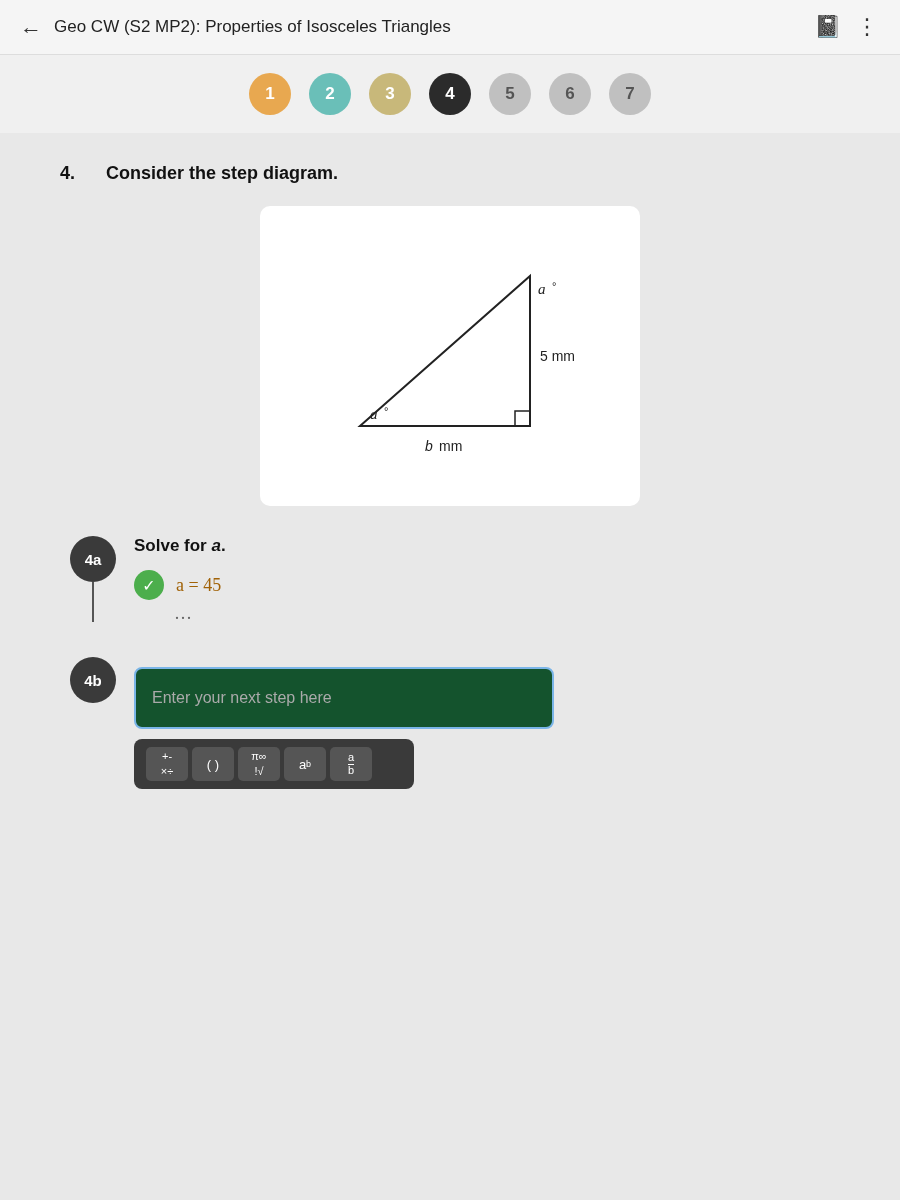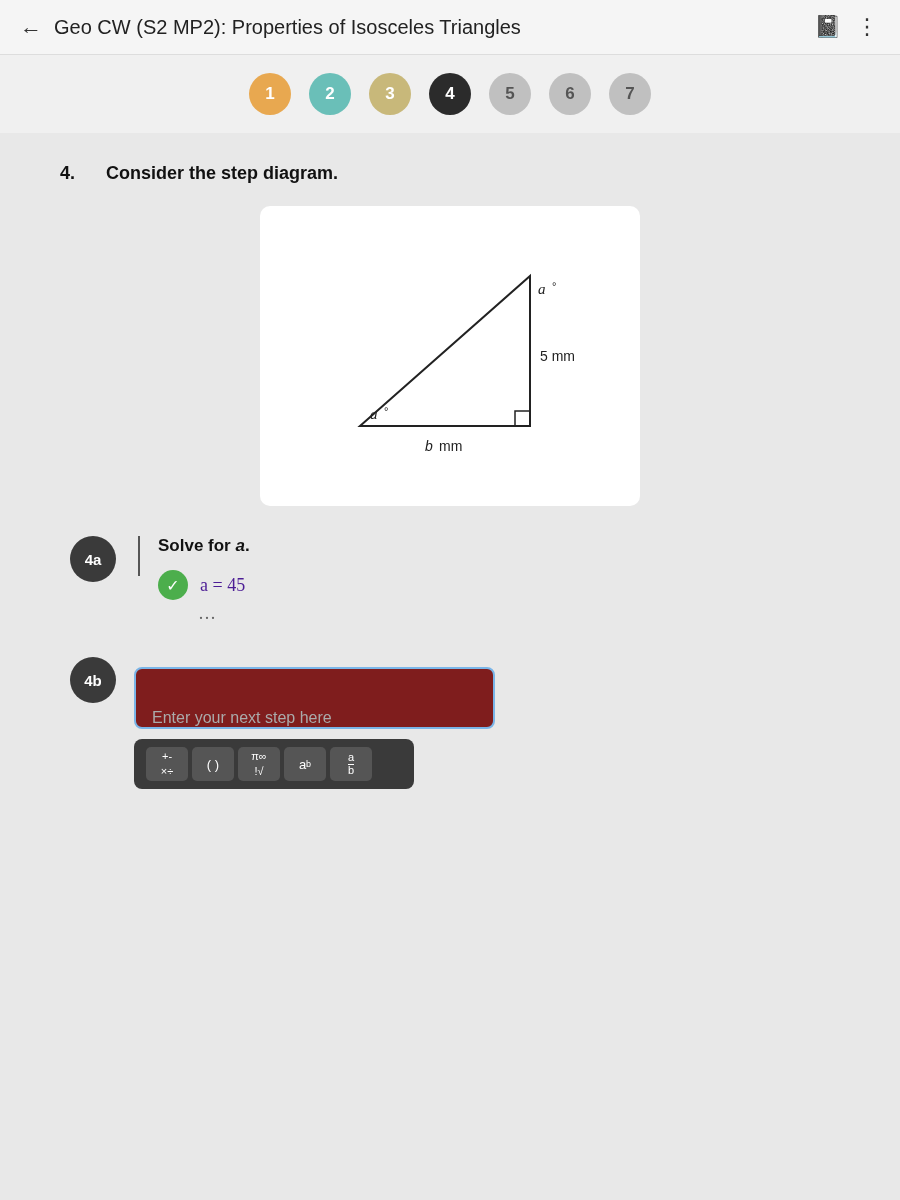--- a/index.html
+++ b/index.html
@@ -24,21 +24,21 @@
       padding: 14px 20px;
       border-bottom: 1px solid #ddd;
       gap: 12px;
     }
     .back-icon {
       font-size: 22px;
       color: #333;
       cursor: pointer;
     }
     .header-title {
-      font-size: 20px;
+      font-size: 17px;
       color: #222;
       font-family: sans-serif;
       font-weight: 400;
     }
     .header-icons {
       margin-left: auto;
       display: flex;
       align-items: center;
       gap: 14px;
     }
@@ -171,21 +171,21 @@
       display: flex;
       align-items: center;
       justify-content: center;
       color: white;
       font-size: 16px;
       flex-shrink: 0;
     }
     .answer-text {
       font-size: 18px;
       font-family: 'Georgia', serif;
-      color: #4c1d95;
+      color: #a16207;
     }
     .ellipsis {
       font-size: 18px;
       color: #666;
       margin-left: 40px;
     }
 
     
     .connector-line {
       width: 2px;
@@ -193,32 +193,32 @@
       height: 40px;
       margin-left: 22px;
       margin-bottom: 4px;
     }
 
     
     .input-area {
       margin-top: 10px;
     }
     .step-input {
-      width: 361px;
+      width: 420px;
       height: 62px;
       border: 2px solid #7ab5e8;
       border-radius: 8px;
-      background: #7f1d1d;
+      background: #14532d;
       padding: 0 16px;
       font-size: 16px;
       font-family: sans-serif;
       color: #999;
       outline: none;
       display: flex;
-      align-items: flex-end;
+      align-items: center;
     }
     .step-input-placeholder {
       color: #aaa;
       font-size: 16px;
       font-family: sans-serif;
     }
 
     
     .math-toolbar {
       display: flex;
@@ -309,21 +309,21 @@
         <text x="240" y="125" font-size="14" font-family="sans-serif" fill="#222">5 mm</text>
 
         <text x="125" y="215" font-size="14" font-family="sans-serif" fill="#222" font-style="italic">b</text>
         <text x="139" y="215" font-size="14" font-family="sans-serif" fill="#222"> mm</text>
       </svg>
     </div>
 
     <div class="sub-questions">
 
       <div class="sub-question">
-        <div style="display:flex; flex-direction:row; ">
+        <div style="display:flex; flex-direction:column; ">
           <div class="sub-badge">
             <span>4a</span>
           </div>
           <div class="connector-line"></div>
         </div>
         <div class="sub-content">
           <div class="sub-label">
             Solve for <span class="italic">a</span>.
           </div>
           <div class="answer-row">

